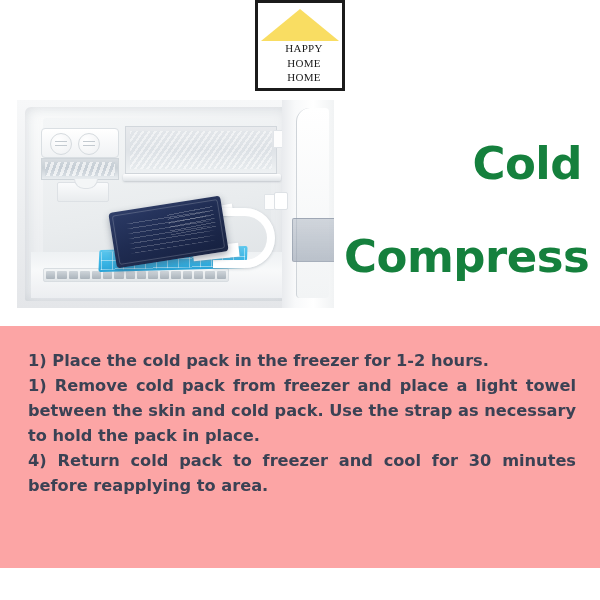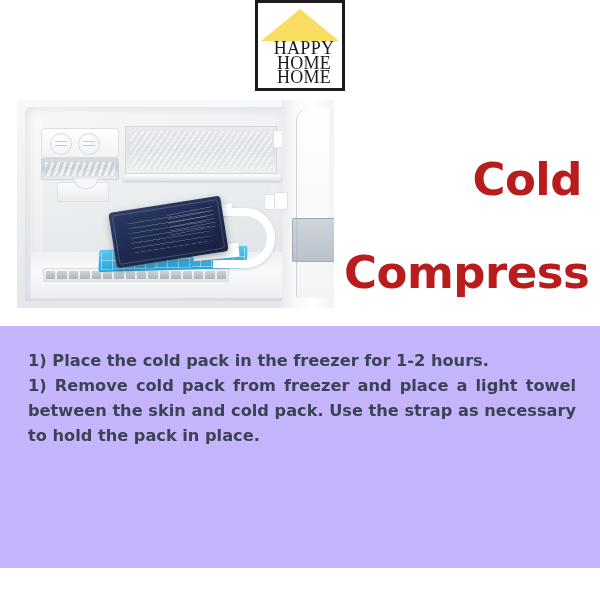--- a/index.html
+++ b/index.html
@@ -38,21 +38,21 @@
     border-right: 39px solid transparent;
     border-bottom: 32px solid #f9dd62;
   }
   .logo-words {
     position: absolute;
     left: 0;
     right: 0;
     top: 38px;
     text-align: center;
     font-family: "Liberation Serif", serif;
-    font-size: 18px;
+    font-size: 11px;
     line-height: 14.5px;
     color: #1b1b1b;
     letter-spacing: .3px;
     padding-left: 8px;
   }
   .logo-words div { white-space: nowrap; }
 
   
   .photo {
     position: absolute;
@@ -271,40 +271,40 @@
   }
   .wall-clip2 {
     position:absolute; left:256px; top:30px; width:10px; height:16px;
     background:#fdfdfd; border:1px solid #e0e4e8; border-radius:1px;
   }
 
   
   .title {
     position: absolute;
     left: 344px;
-    top: 152px;
+    top: 136px;
     width: 238px;
     text-align: right;
     font-family: "DejaVu Sans", sans-serif;
     font-weight: bold;
     font-size: 45px;
     line-height: 56px;
-    color: #b91c1c;
+    color: #15803d;
     letter-spacing: -0.5px;
   }
   .title .l2 { display:block;margin-top:37px; }
 
   
   .panel {
     position: absolute;
     left: 0;
     top: 326px;
     width: 600px;
     height: 242px;
-    background: #c4b5fd;
+    background: #fca5a5;
   }
   .instructions {
     position: absolute;
     left: 28px;
     top: 22px;
     width: 548px;
     font-family: "DejaVu Sans", sans-serif;
     font-weight: bold;
     font-size: 16.2px;
     line-height: 25px;
@@ -386,14 +386,15 @@
 
 <div class="title">
   <span class="l1">Cold</span>
   <span class="l2">Compress</span>
 </div>
 
 <div class="panel">
   <div class="instructions">
     <p class="just">1) Place the cold pack in the freezer for 1-2 hours.</p>
     <p class="just">1) Remove cold pack from freezer and place a light towel between the skin and cold pack. Use the strap as necessary to hold the pack in place.</p>
+    <p class="just">4) Return cold pack to freezer and cool for 30 minutes before reapplying to area.</p>
   </div>
 </div>
 
 </body></html>

